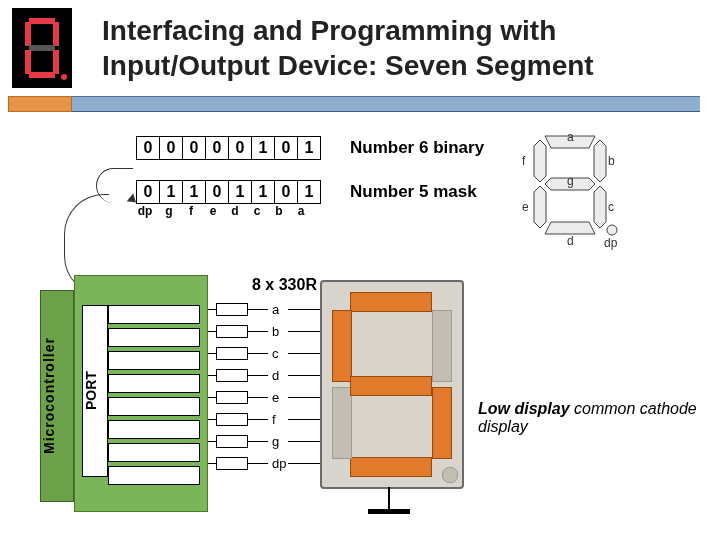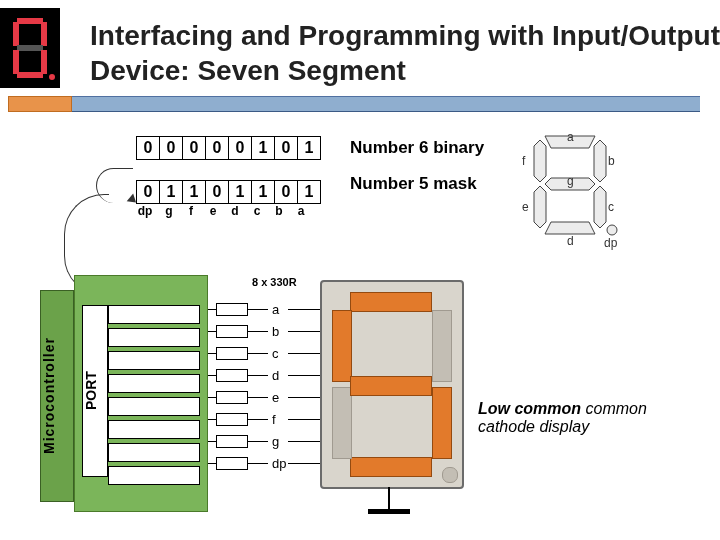--- a/index.html
+++ b/index.html
@@ -7,22 +7,22 @@
     padding: 0;
     width: 720px;
     height: 540px;
     background: #fff;
     font-family: Arial, sans-serif;
     position: relative;
     overflow: hidden;
   }
   .header {
     display: flex;
-    align-items: flex-end;
-    padding: 8px 0 0 0;
+    align-items: center;
+    padding: 8px 0 0 12px;
   }
   .logo {
     width: 60px;
     height: 80px;
     background: #000;
     display: flex;
     align-items: center;
     justify-content: center;
     position: relative;
   }
@@ -99,21 +99,21 @@
     display: flex;
   }
   .bl {
     width: 22px; text-align: center; font-size: 12px; font-weight: bold; color: #000;
   }
   .bl:first-child{ width: 26px; }
   .rowlabel {
     font-weight: bold; font-size: 17px; color:#000;
   }
   .rl1 { position: absolute; left: 310px; top: 8px; }
-  .rl2 { position: absolute; left: 310px; top: 44px; text-align: right; }
+  .rl2 { position: absolute; left: 310px; top: 52px; text-align: right; }
 
   
   .curve {
     position: absolute;
     border: 1.5px solid #333;
     border-right: none;
     border-top-left-radius: 40px;
     border-bottom-left-radius: 40px;
   }
   .curve1 { left: 56px; top: 38px; width: 36px; height: 34px; border-bottom:none;}
@@ -181,21 +181,21 @@
     top: 175px;
   }
   .pin {
     width: 90px; height: 17px;
     background: #fff;
     border: 1px solid #000;
     margin-bottom: 4px;
   }
 
   .reslabel {
-    position:absolute; left: 172px; top: 146px; font-size:11px; font-weight:bold;padding-left:40px;
+    position:absolute; left: 172px; top: 146px; font-size:16px; font-weight:bold;padding-left:40px;
   }
   .resistors {
     position: absolute;
     left: 168px; top: 168px;
   }
   .resline {
     display:flex;
     align-items:center;
     height: 22px;
   }
@@ -413,16 +413,16 @@
     <div class="seg7 sg-d on"></div>
     <div class="seg7 sg-e off"></div>
     <div class="seg7 sg-f on"></div>
     <div class="seg7 sg-g on"></div>
     <div class="seg7 sg-dp off"></div>
   </div>
   <div class="gndstem"></div>
   <div class="gnd"></div>
 
   <div class="caption">
-    <b>Low common</b><span> common cathode display</span>
+    <b>Low display</b><span> common cathode display</span>
   </div>
 
 </div>
 
 </body></html>

